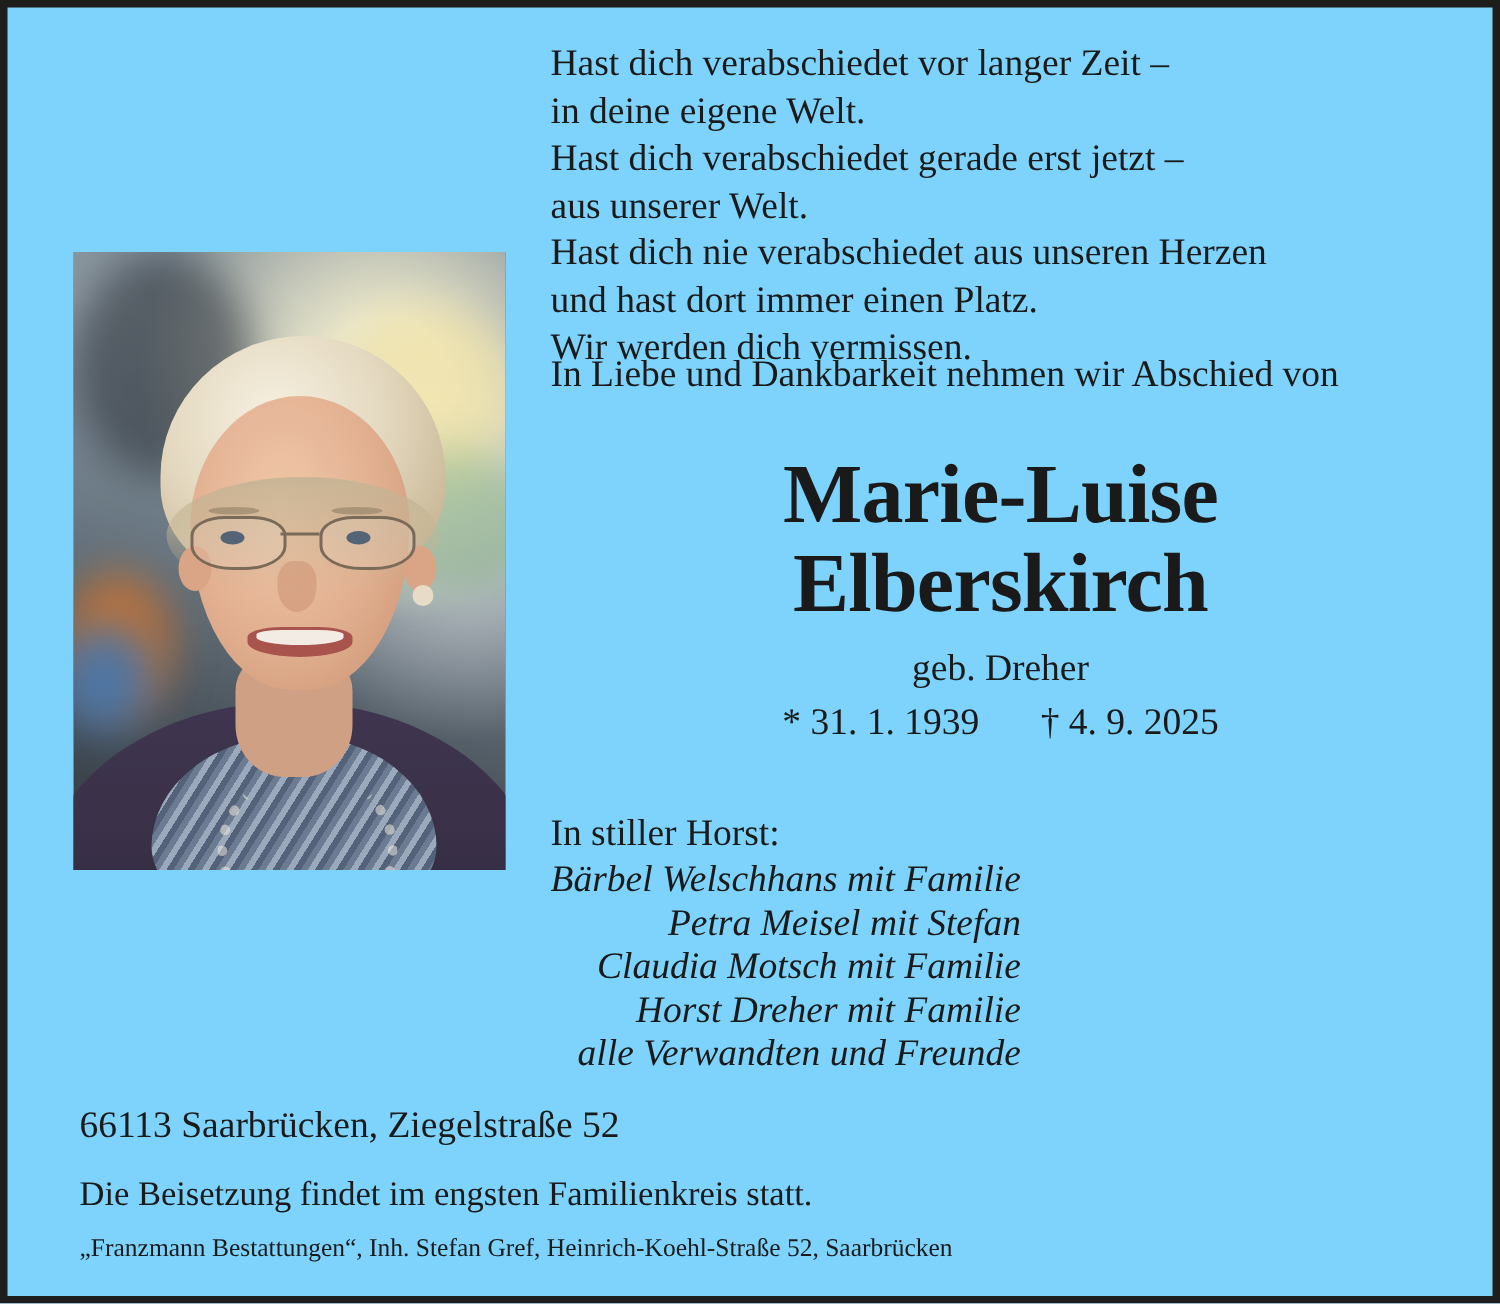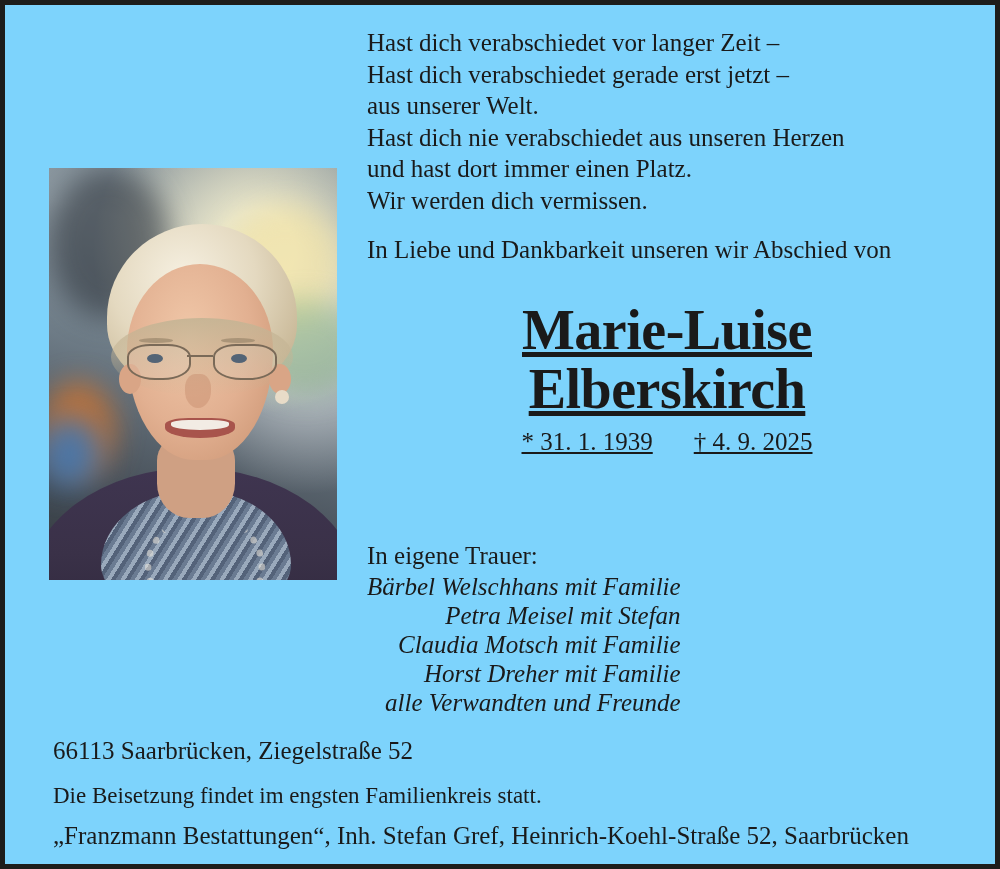--- a/index.html
+++ b/index.html
@@ -255,21 +255,20 @@
     top: 231px;
     font-size: 25px;
   }
 
   .name-block {
     position: absolute;
     left: 362px;
     top: 296px;
     width: 600px;
     text-align: center;
-    text-decoration: underline;
   }
   .name {
     font-weight: bold;
     font-size: 56px;
     line-height: 1.06;
     letter-spacing: -0.5px;
   }
   .geb {
     margin-top: 12px;
     font-size: 25px;
@@ -300,21 +299,21 @@
   .footer .addr {
     font-size: 25px;
     margin-bottom: 13px;
   }
   .footer .note {
     font-size: 23px;
     margin-bottom: 13px;
     margin-top: 18px;
   }
   .footer .undertaker {
-    font-size: 25px;
+    font-size: 17px;
   }
 </style>
 </head>
 <body>
 
 <div class="obituary">
   <div class="inner">
 
     <div class="photo">
       <div class="photo-canvas">
@@ -345,40 +344,42 @@
         <div class="p-nose"></div>
         <div class="p-mouth">
           <div class="p-teeth"></div>
         </div>
         <div class="p-necklace"></div>
       </div>
     </div>
 
     <div class="poem">
       <div>Hast dich verabschiedet vor langer Zeit –</div>
+      <div>in deine eigene Welt.</div>
       <div>Hast dich verabschiedet gerade erst jetzt –</div>
       <div>aus unserer Welt.</div>
       <div>Hast dich nie verabschiedet aus unseren Herzen</div>
       <div>und hast dort immer einen Platz.</div>
       <div>Wir werden dich vermissen.</div>
     </div>
 
-    <div class="liebe">In Liebe und Dankbarkeit unseren wir Abschied von</div>
+    <div class="liebe">In Liebe und Dankbarkeit nehmen wir Abschied von</div>
 
     <div class="name-block">
       <div class="name">Marie-Luise</div>
       <div class="name">Elberskirch</div>
+      <div class="geb">geb. Dreher</div>
       <div class="dates">
         <span>* 31. 1. 1939</span>
         <span>† 4. 9. 2025</span>
       </div>
     </div>
 
     <div class="trauer">
-      <div class="head">In eigene Trauer:</div>
+      <div class="head">In stiller Horst:</div>
       <div class="list">
         <div>Bärbel Welschhans mit Familie</div>
         <div>Petra Meisel mit Stefan</div>
         <div>Claudia Motsch mit Familie</div>
         <div>Horst Dreher mit Familie</div>
         <div>alle Verwandten und Freunde</div>
       </div>
     </div>
 
     <div class="footer">

